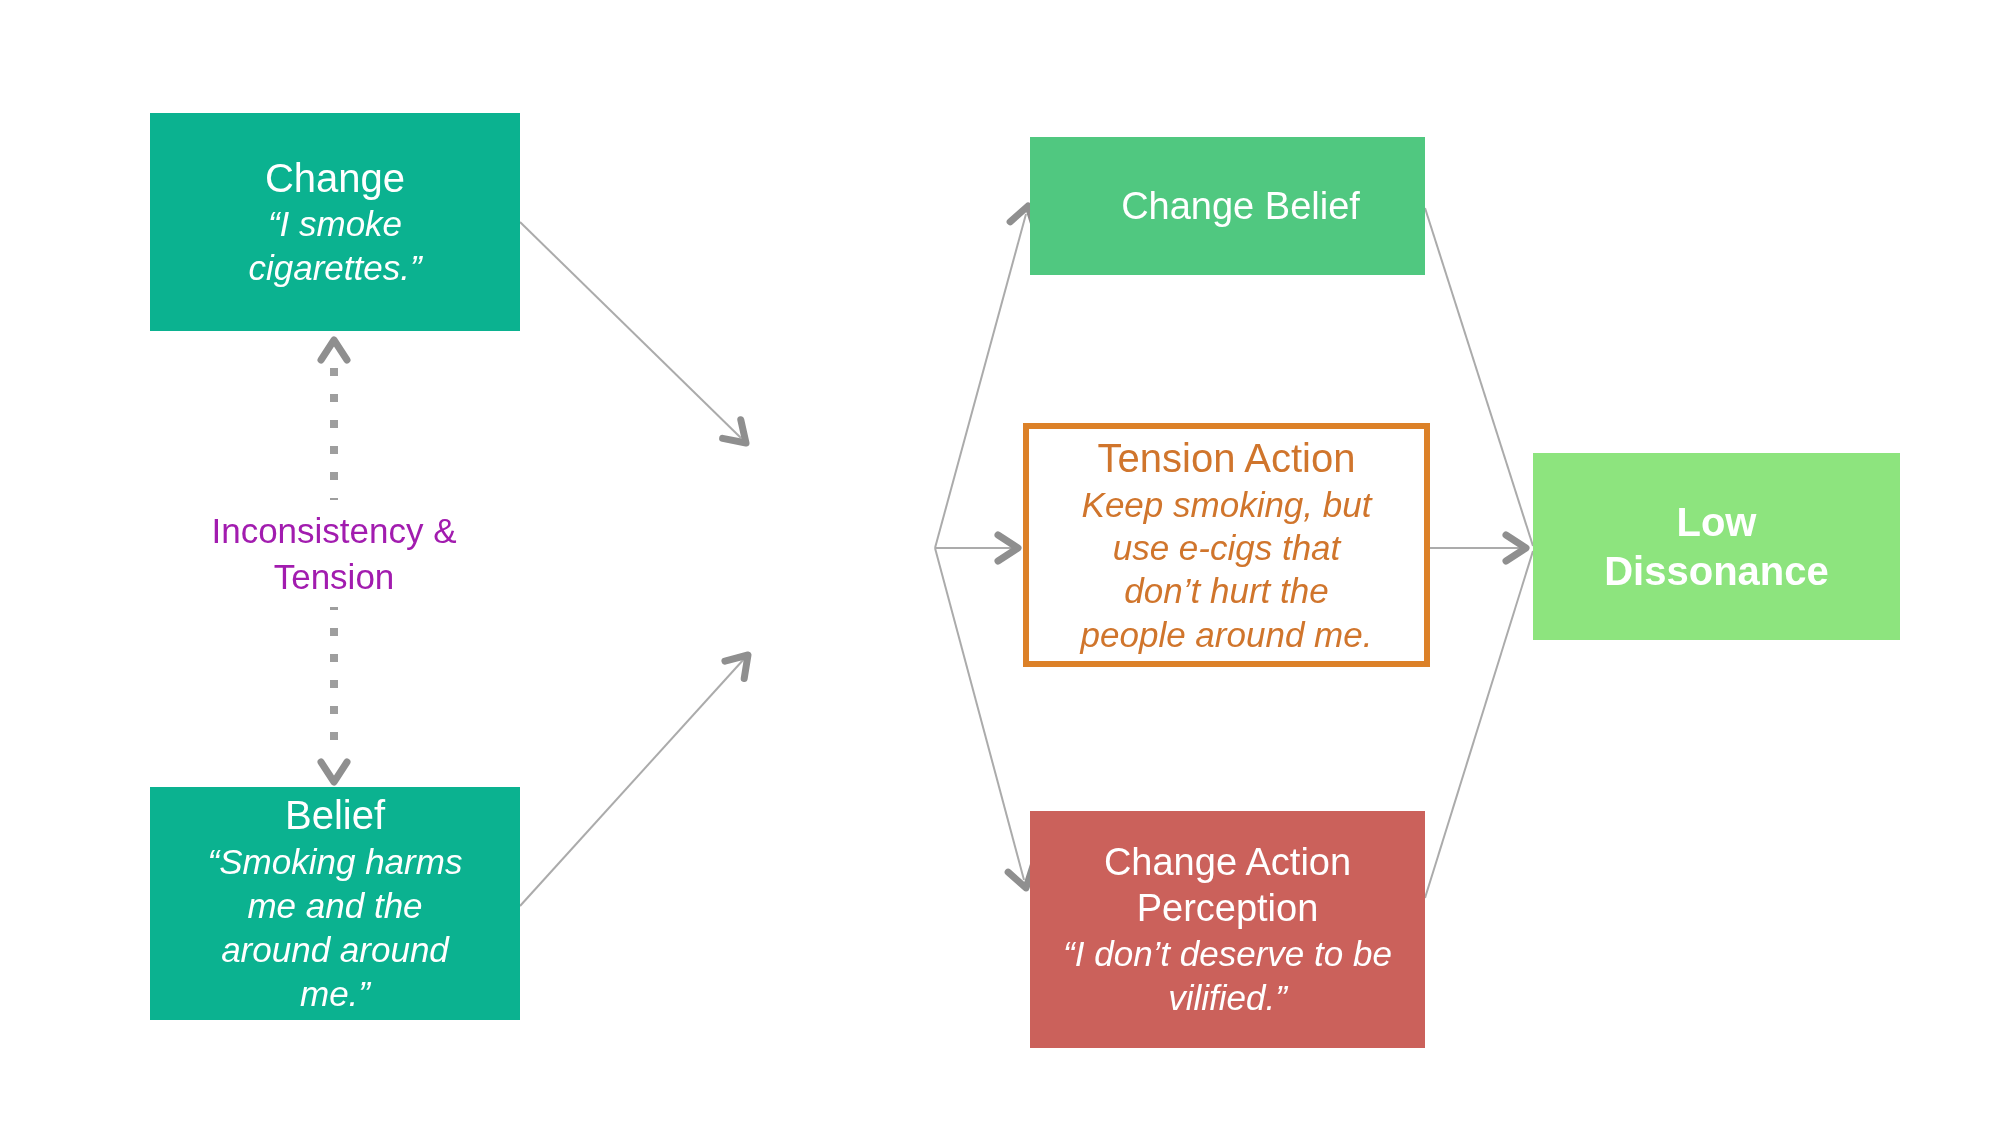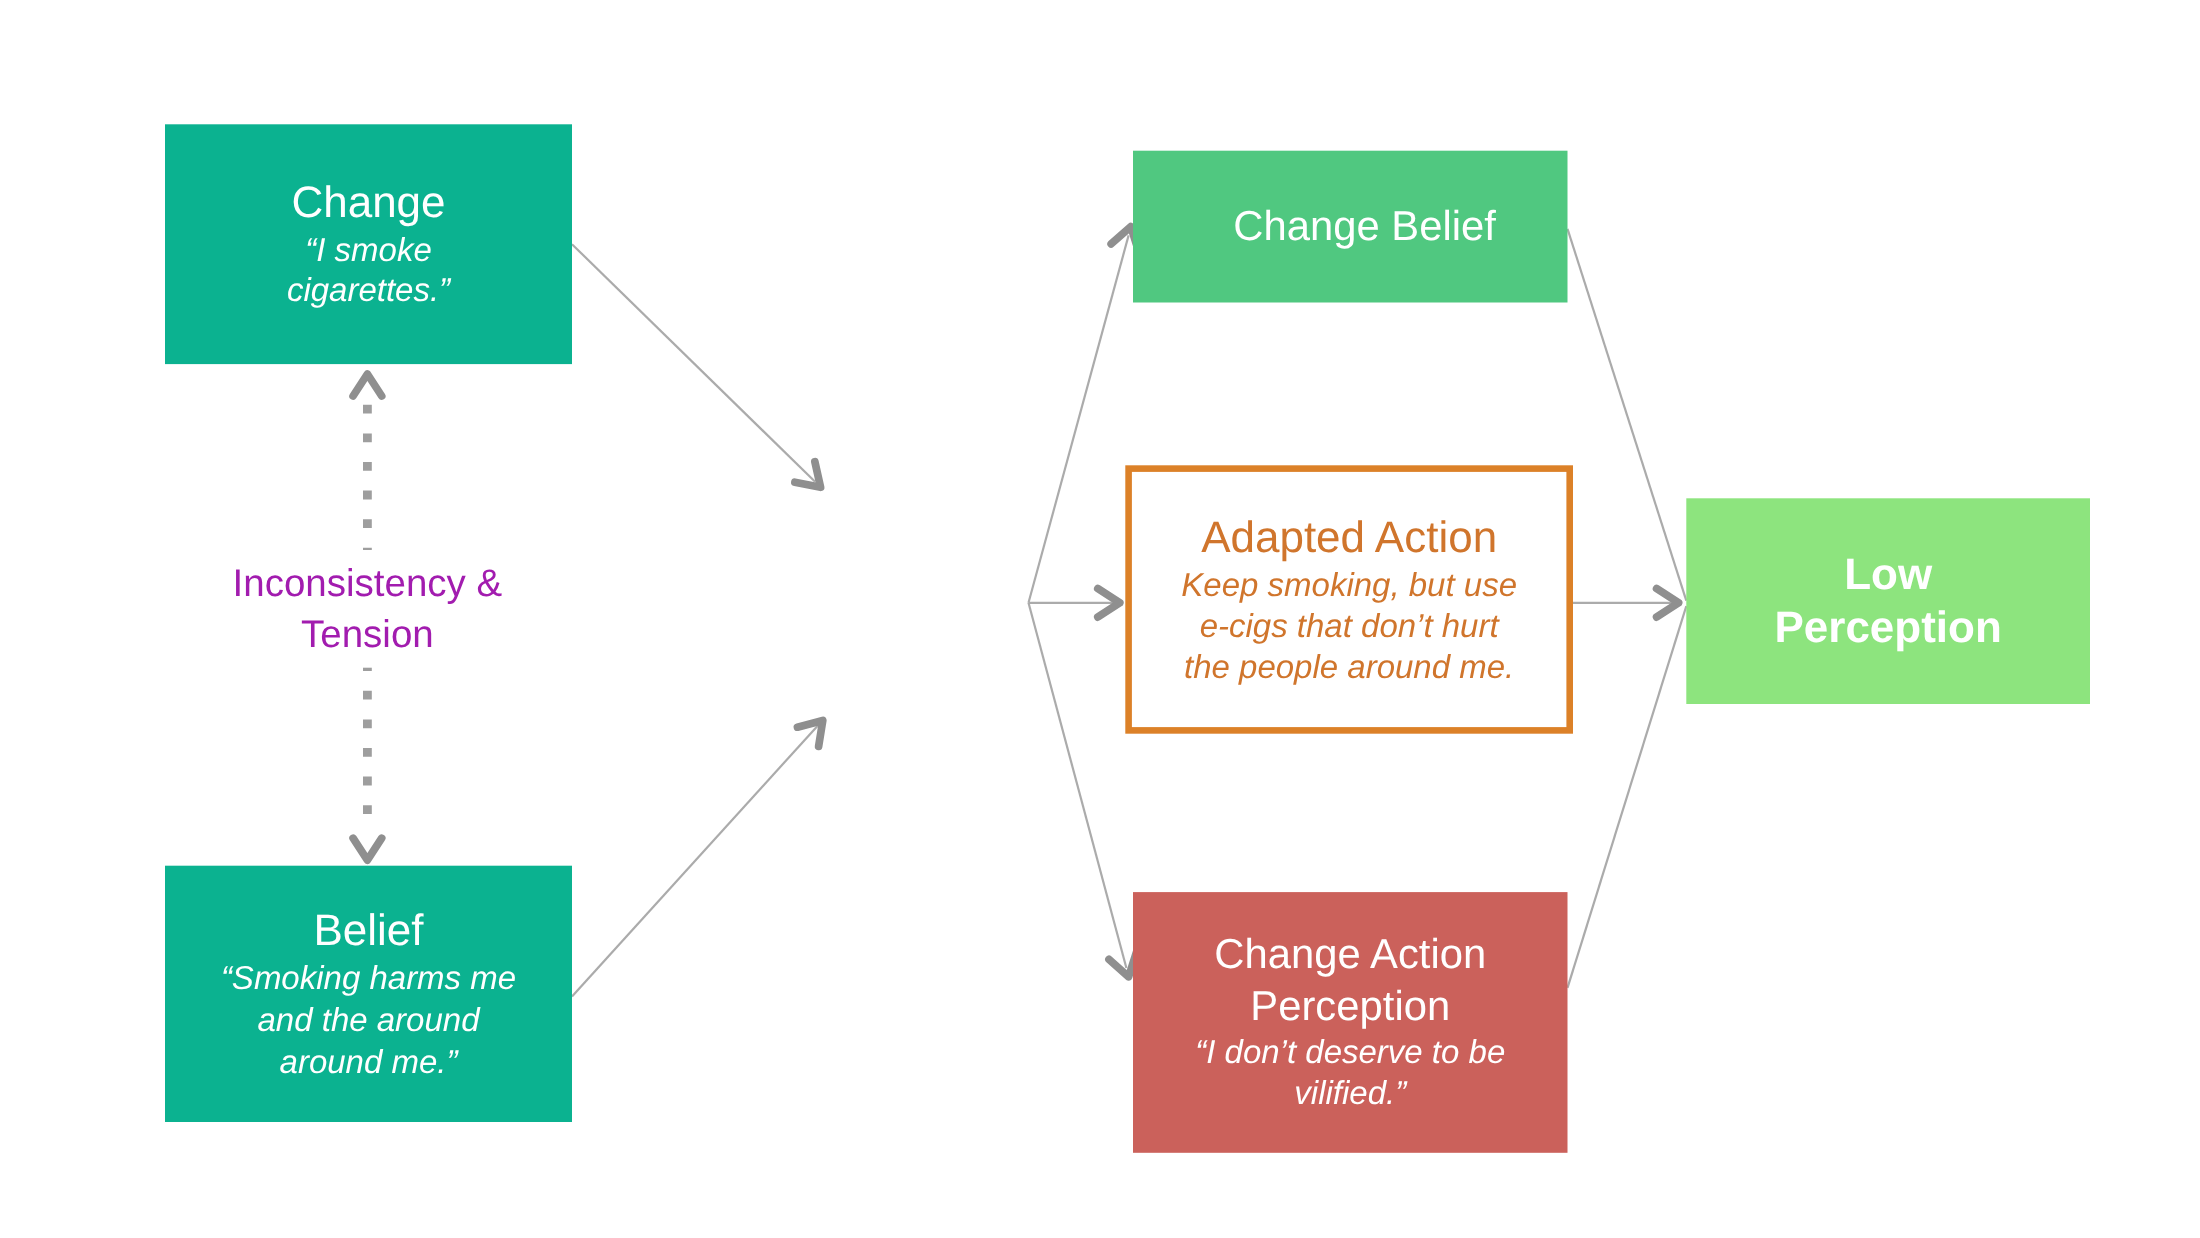--- a/index.html
+++ b/index.html
@@ -12,21 +12,21 @@
   }
   .connector-layer{
     position:absolute;left:0;top:0;width:2000px;height:1125px;z-index:1;
   }
   .box{
     position:absolute;z-index:2;
     display:flex;flex-direction:column;justify-content:center;align-items:center;
     text-align:center;color:#ffffff;box-sizing:border-box;
   }
   .box .title{font-size:40px;line-height:1.22;}
-  .box .quote{font-style:italic;font-size:30px;line-height:1.26;}
+  .box .quote{font-style:italic;font-size:35px;line-height:1.26;}
 
   .action-box{left:150px;top:113px;width:370px;height:218px;background:#0BB290;}
   .action-box .quote{max-width:250px;}
 
   .belief-box{left:150px;top:787px;width:370px;height:233px;background:#0BB290;}
   .belief-box .quote{max-width:272px;}
 
   .high-box{left:568px;top:453px;width:367px;height:189px;background:#8DE47E;}
   .high-box .title{font-weight:bold;max-width:250px;}
 
@@ -120,28 +120,28 @@
     <div class="title">Belief</div>
     <div class="quote">“Smoking harms me and the around around me.”</div>
   </div>
 
 
   <div class="box change-belief-box">
     <div class="title">Change Belief</div>
   </div>
 
   <div class="box adapted-box">
-    <div class="title">Adapted Action</div>
+    <div class="title">Tension Action</div>
     <div class="quote">Keep smoking, but use e-cigs that don’t hurt the people around me.</div>
   </div>
 
   <div class="box cap-box">
     <div class="title">Change Action Perception</div>
     <div class="quote">“I don’t deserve to be vilified.”</div>
   </div>
 
   <div class="box low-box">
-    <div class="title">Low Perception</div>
+    <div class="title">Low Dissonance</div>
   </div>
 
   <div class="inconsistency-label">Inconsistency &amp; Tension</div>
 
 </div>
 
 </body></html>

